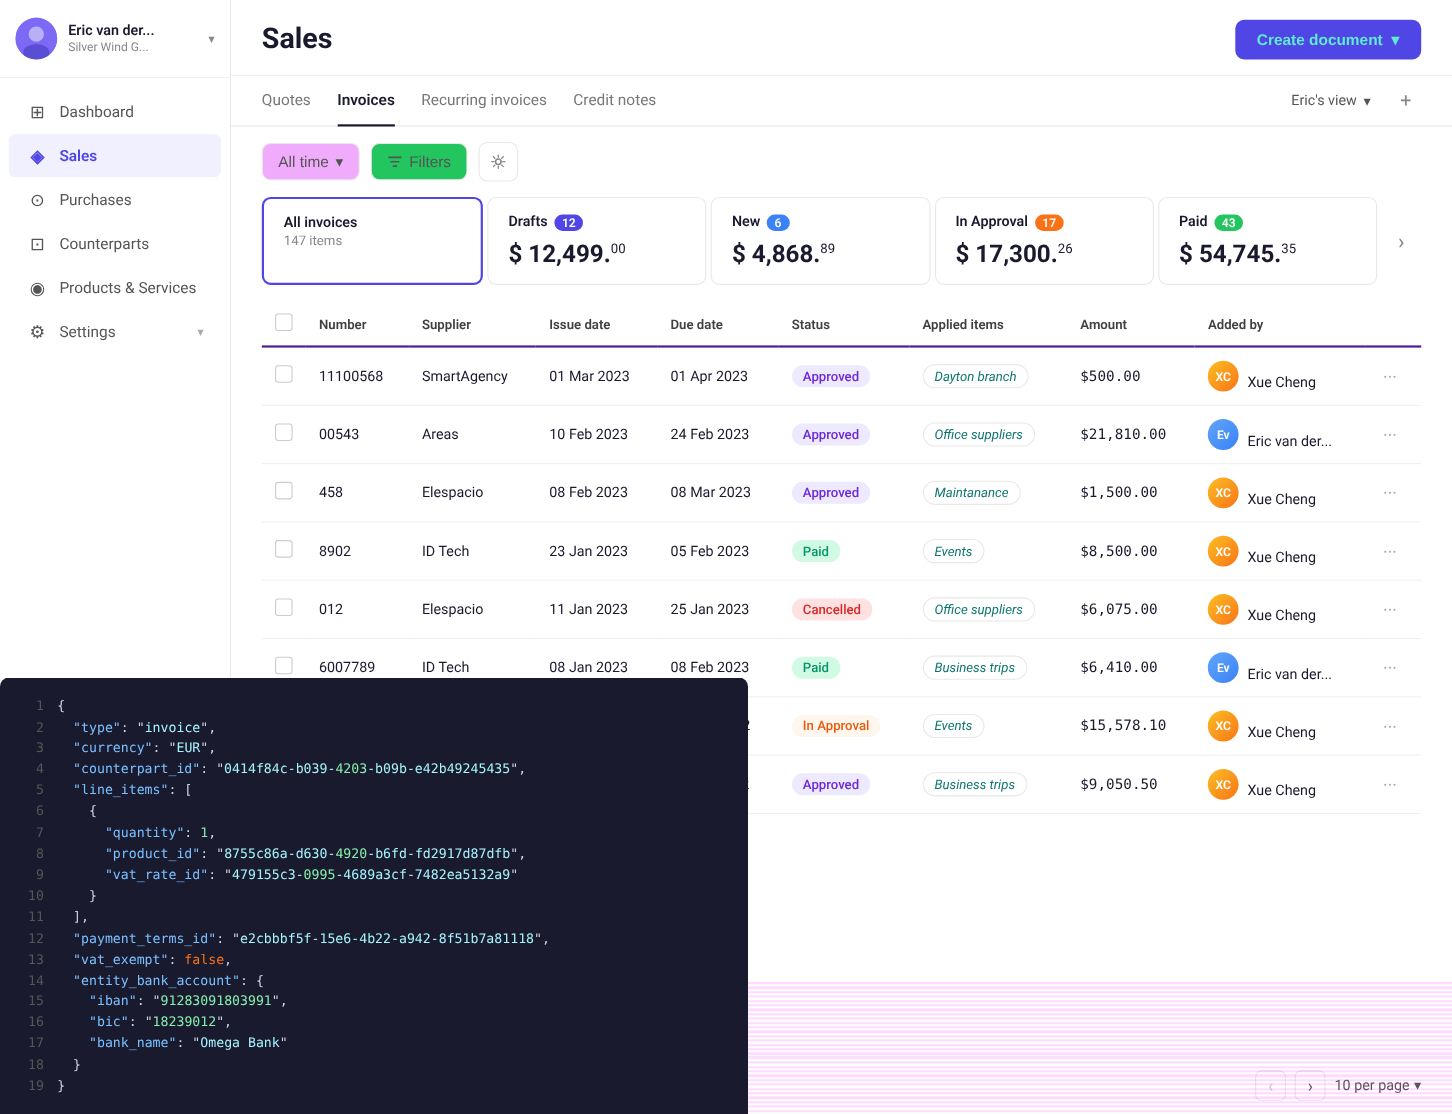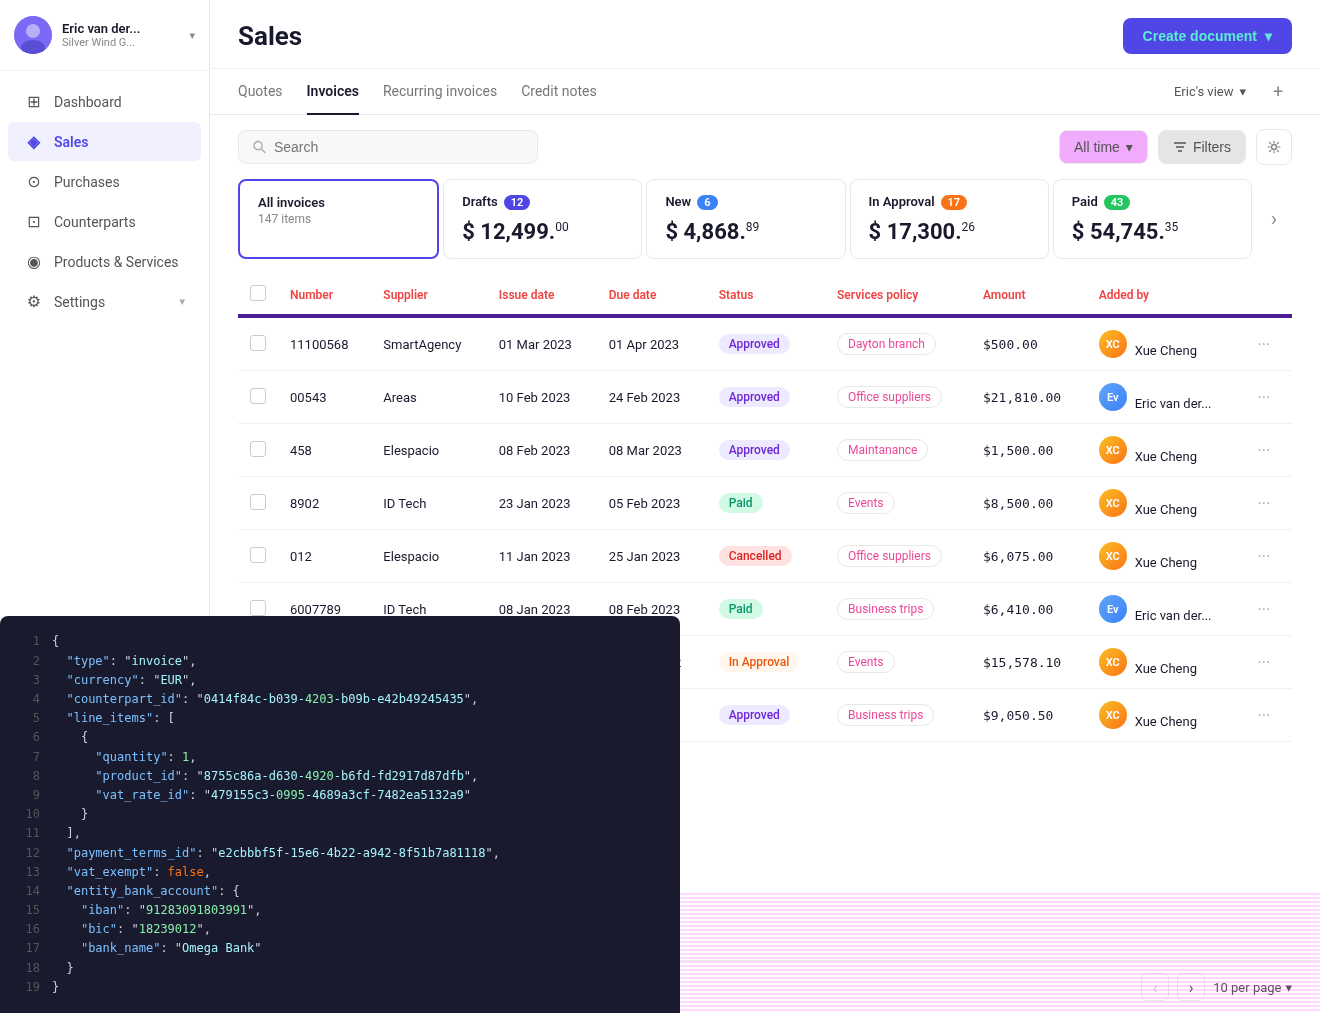--- a/index.html
+++ b/index.html
@@ -169,21 +169,21 @@
     .filter-btn {
       display: flex;
       align-items: center;
       gap: 6px;
       padding: 8px 14px;
       border: 1px solid #e8e8e8;
       border-radius: 8px;
       font-size: 14px;
       color: #555;
       cursor: pointer;
-      background: #e5e5e5;
+      background: #22c55e;
     }
     .settings-btn {
       width: 36px; height: 36px;
       display: flex; align-items: center; justify-content: center;
       border: 1px solid #e8e8e8;
       border-radius: 8px;
       cursor: pointer;
       color: #888;
       background: #fff;
     }
@@ -231,24 +231,24 @@
       color: #888;
       font-size: 20px;
     }
 
     
     .table-container { flex: 1; overflow-y: auto; padding: 0 28px; }
     table { width: 100%; border-collapse: collapse; font-size: 14px; }
     thead th {
       text-align: left;
       padding: 10px 12px;
-      color: #ef4444;
+      color: #404040;
       font-size: 12px;
       font-weight: 600;
-      border-bottom: 4px solid #4c1d95;
+      border-bottom: 2px solid #4c1d95;
     }
     tbody tr {
       border-bottom: 1px solid #f0f0f0;
     }
     tbody td { padding: 12px 12px; color: #1a1a2e; font-size: 13px; }
     .checkbox-cell { width: 32px; }
     .checkbox {
       width: 16px; height: 16px;
       border: 1.5px solid #ccc;
       border-radius: 3px;
@@ -265,21 +265,22 @@
     .status-approved { background: #ede9fe; color: #6d28d9; }
     .status-paid { background: #d1fae5; color: #059669; }
     .status-cancelled { background: #fee2e2; color: #dc2626; }
     .status-in-approval { background: #fff7ed; color: #ea580c; }
     .policy-badge {
       display: inline-block;
       padding: 3px 10px;
       border: 1px solid #e8e8e8;
       border-radius: 12px;
       font-size: 12px;
-      color: #ec4899;
+      color: #0f766e;
+      font-style: italic;
     }
     .amount-cell { font-family: 'SF Mono', monospace; }
     .added-by-cell { display: flex; align-items: flex-end; gap: 8px; }
     .user-avatar {
       width: 28px; height: 28px;
       border-radius: 50%;
       background: linear-gradient(135deg, #fbbf24, #f97316);
       display: flex; align-items: center; justify-content: center;
       font-size: 11px; color: white; font-weight: 600;
       overflow: hidden; flex-shrink: 0;
@@ -423,27 +424,20 @@
     <div class="tabs-right">
       <div class="tabs-view-btn">
         <span>Eric's view</span>
         <span>▾</span>
       </div>
       <div class="tabs-add-btn">+</div>
     </div>
   </div>
 
   <div class="toolbar">
-    <div class="search-box">
-      <svg width="14" height="14" viewBox="0 0 14 14" fill="none">
-        <circle cx="5.5" cy="5.5" r="4.5" stroke="#aaa" stroke-width="1.5"></circle>
-        <line x1="9" y1="9" x2="13" y2="13" stroke="#aaa" stroke-width="1.5" stroke-linecap="round"></line>
-      </svg>
-      <input type="text" placeholder="Search" style="">
-    </div>
     <div class="toolbar-right">
       <button class="time-btn">
         <span>All time</span>
         <span>▾</span>
       </button>
       <button class="filter-btn">
         <svg width="14" height="14" viewBox="0 0 14 14" fill="none">
           <line x1="1" y1="3" x2="13" y2="3" stroke="#555" stroke-width="1.5"></line>
           <line x1="3" y1="7" x2="11" y2="7" stroke="#555" stroke-width="1.5"></line>
           <line x1="5" y1="11" x2="9" y2="11" stroke="#555" stroke-width="1.5"></line>
@@ -500,21 +494,21 @@
       <thead>
         <tr>
           <th class="checkbox-cell">
             <span class="checkbox"></span>
           </th>
           <th>Number</th>
           <th>Supplier</th>
           <th>Issue date</th>
           <th>Due date</th>
           <th>Status</th>
-          <th>Services policy</th>
+          <th>Applied items</th>
           <th>Amount</th>
           <th>Added by</th>
           <th></th>
         </tr>
       </thead>
       <tbody id="table-body">
       <tr>
     <td class="checkbox-cell">
       <span class="checkbox"></span>
     </td>

